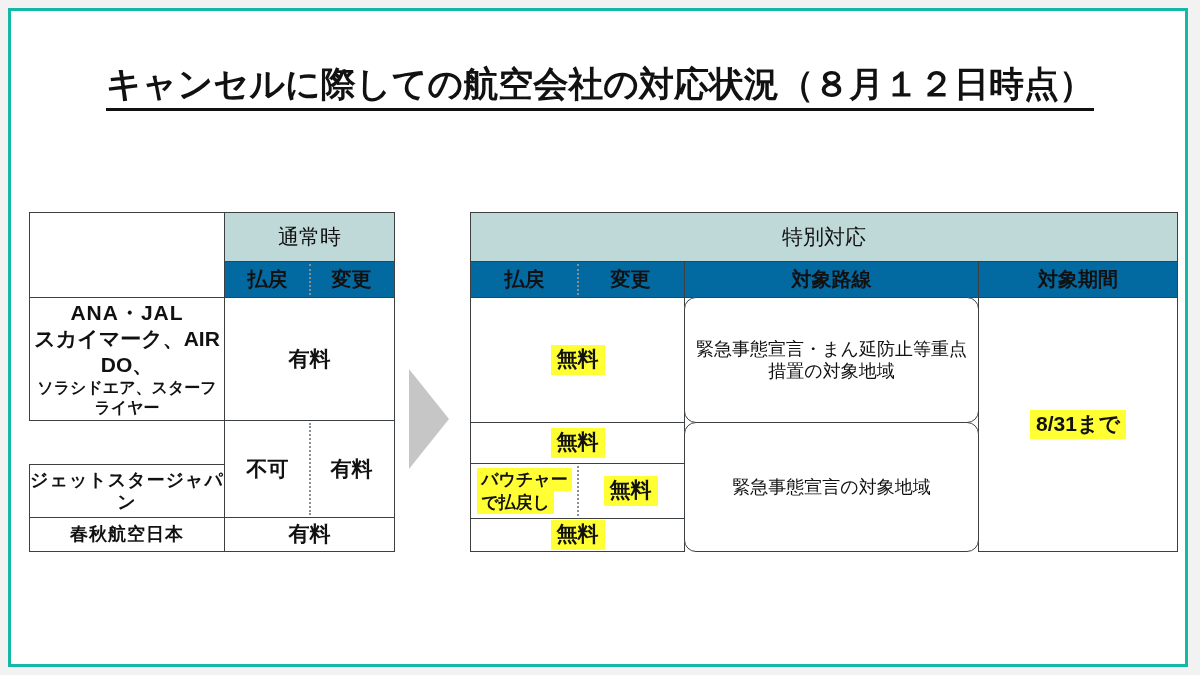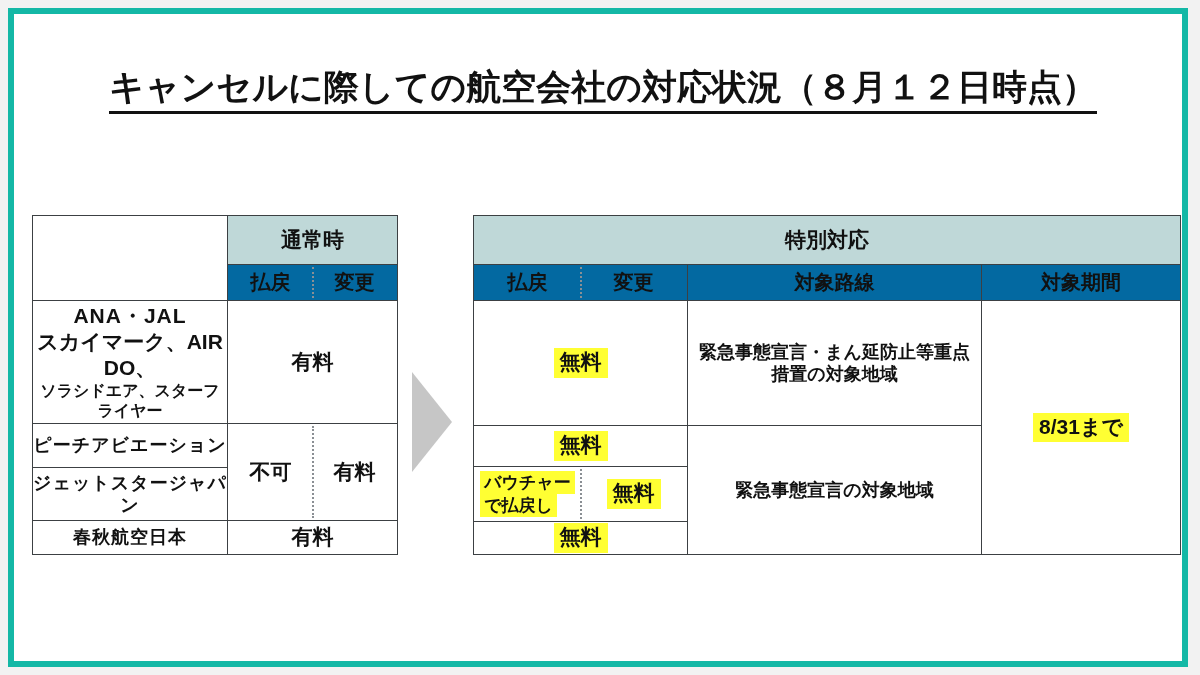--- a/index.html
+++ b/index.html
@@ -13,21 +13,21 @@
     font-family: "Liberation Sans", "DejaVu Sans", sans-serif;
     overflow: hidden;
   }
   #slide {
     position: absolute;
     left: 8px;
     top: 8px;
     width: 1180px;
     height: 659px;
     background: #ffffff;
-    border: 6px solid #14b8a6;
+    border: 3px solid #14b8a6;
     box-sizing: border-box;
     overflow: hidden;
   }
 
   
   #title {
     position: absolute;
     left: 0;
     top: 50px;
     width: 1178px;
@@ -56,43 +56,44 @@
     justify-content: center;
     text-align: center;
     color: #111111;
     line-height: 1.25;
     background: #ffffff;
     border: 1px solid #3c4043;
   }
   .hd-main {
     background: #bfd8d8;
     font-size: 21px;
-    font-weight: bold;
+    font-weight: normal;
   }
   .hd-sub {
     background: #0369a1;
     font-size: 20px;
     font-weight: bold;
   }
   .val {
     font-size: 21px;
     font-weight: bold;
   }
   .nm {
     font-size: 18px;
     font-weight: bold;
     flex-direction: column;
   }
   .nm .l1 { font-size: 21px; letter-spacing: 1px; }
   .nm .l2 { font-size: 21px; }
   .nm .l3 { font-size: 16px; }
   .route {
     font-size: 18px;
-    font-weight: bold;
+    font-weight: normal;
     flex-direction: column;
+    border-radius: 12px;
   }
   .blank { background: #ffffff; }
 
   
   .dotted-v {
     position: absolute;
     width: 0;
     border-left: 2px dotted #8a8f94;
   }
 
@@ -136,23 +137,20 @@
     <div class="cell hd-sub" style="left:280px; top:49px; width:86px; height:37px; border-left:none;">変更</div>
     <div class="dotted-v" style="left:280px; top:52px; height:31px;"></div>
 
     <div class="cell nm" style="left:0; top:85px; width:196px; height:124px;">
       <span class="l1">ANA・JAL</span>
       <span class="l2">スカイマーク、AIR DO、</span>
       <span class="l3">ソラシドエア、スターフライヤー</span>
     </div>
     <div class="cell val" style="left:195px; top:85px; width:171px; height:124px;">有料</div>
 
-    <div class="cell nm" style="left:0; top:208px; width:196px; height:45px;">
-      <span class="l1" style="font-size:18px;">ピーチアビエーション</span>
-    </div>
 
     <div class="cell val" style="left:195px; top:208px; width:86px; height:98px; border-right:none;">不可</div>
 
     <div class="cell nm" style="left:0; top:252px; width:196px; height:54px;">
       <span class="l1" style="font-size:18px;">ジェットスタージャパン</span>
     </div>
     <div class="cell val" style="left:280px; top:208px; width:86px; height:98px; border-left:none;">有料</div>
     <div class="dotted-v" style="left:280px; top:211px; height:92px;"></div>
 
     <div class="cell nm" style="left:0; top:305px; width:196px; height:35px;">

